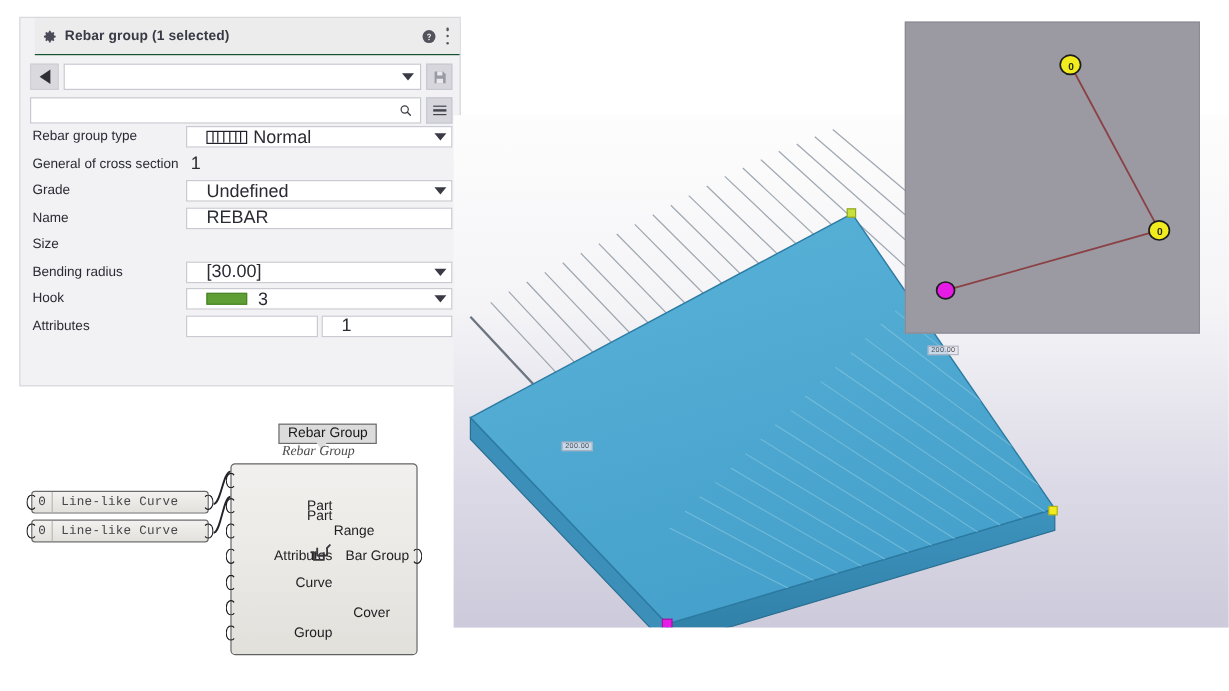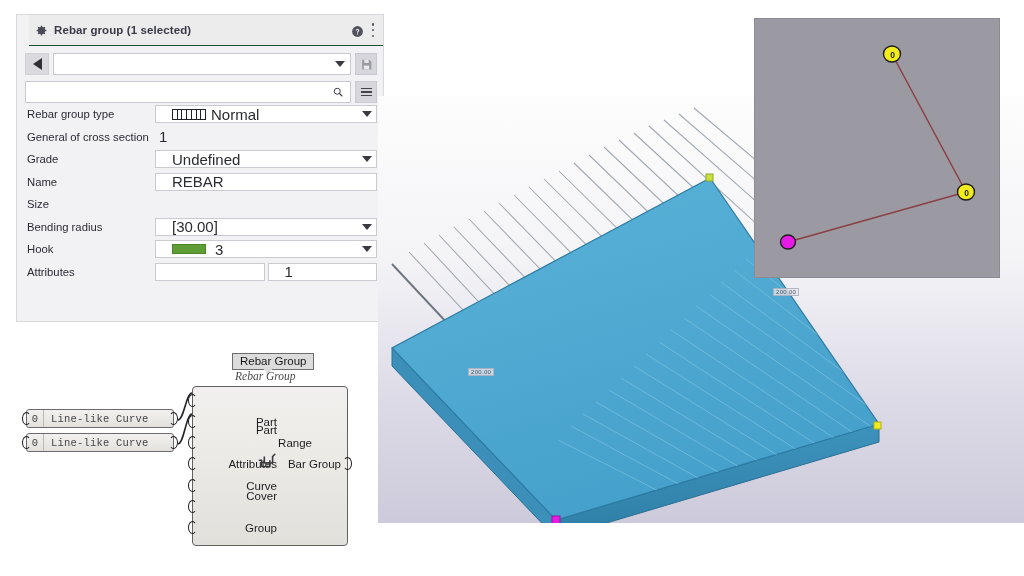--- a/index.html
+++ b/index.html
@@ -352,21 +352,21 @@
 <div class="gh-tooltip-tail"></div>
 <div class="gh-subtitle">Rebar Group</div>
 
 <div class="gh-node">
   <div class="gh-node-inner">
     <div class="gh-param" style="top:8px;margin-top:29px;">Part</div>
     <div class="gh-param" style="top:29px;">Part</div>
     <div class="gh-param" style="top:50px;margin-left:35px;">Range</div>
     <div class="gh-param" style="top:71px;">Attributes</div>
     <div class="gh-param" style="top:93px;">Curve</div>
-    <div class="gh-param" style="top:103px;">Cover</div>
+    <div class="gh-param" style="top:118px;margin-left:48px;">Cover</div>
     <div class="gh-param" style="top:135px;">Group</div>
 
     <span class="gh-rebar-icon">
       <svg width="22" height="22" viewBox="0 0 24 24">
         <path fill="none" stroke="#37373c" stroke-width="1.7" stroke-linejoin="round" d="M5 10v7h9v-7"></path>
         <path fill="none" stroke="#37373c" stroke-width="1.7" stroke-linejoin="round" d="M8 6v7h9V6"></path>
         <path fill="none" stroke="#37373c" stroke-width="1.7" stroke-linecap="round" d="M17 6l2.5-2.5"></path>
         <path fill="none" stroke="#37373c" stroke-width="1.7" stroke-linecap="round" d="M5 10H2.6"></path>
       </svg>
     </span>

